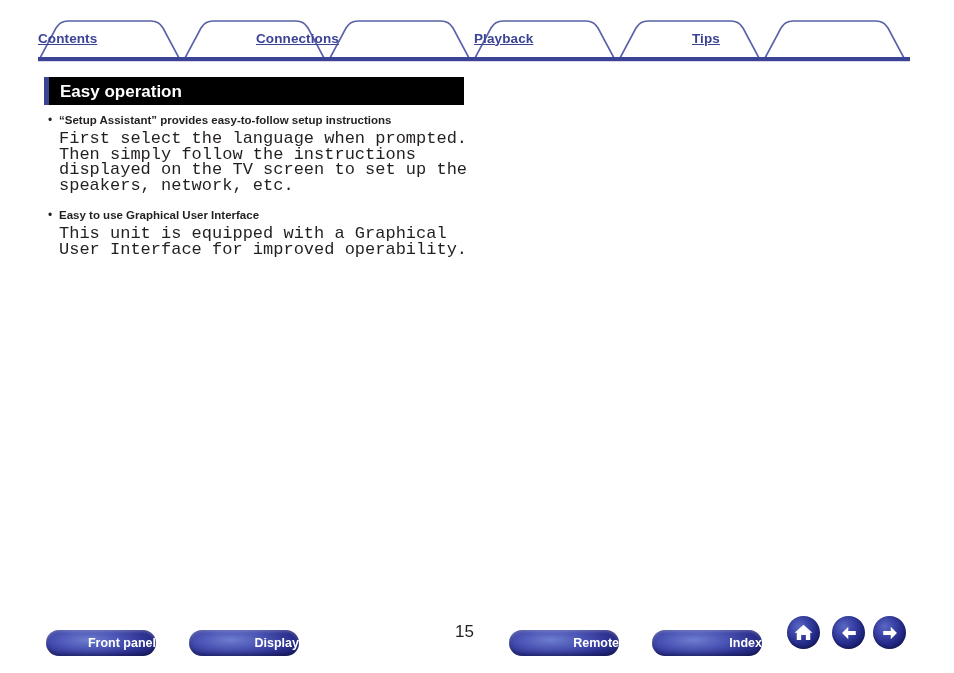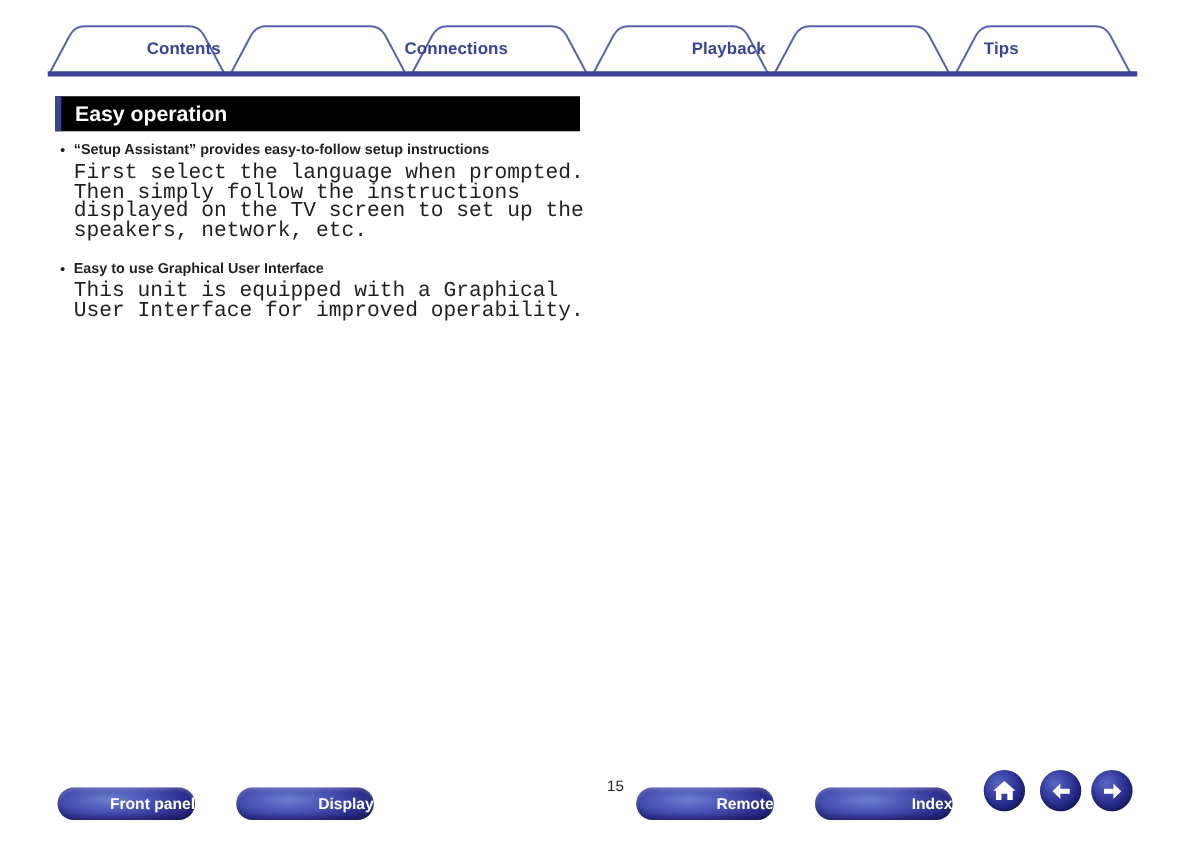--- a/index.html
+++ b/index.html
@@ -28,28 +28,29 @@
     left: 0;
     top: 0;
     width: 872px;
     height: 40px;
     display: flex;
   }
   .tab-label {
     flex: 1 1 0;
     display: flex;
     align-items: center;
-    justify-content: center;
+    justify-content: flex-start;
     font-size: 13.5px;
     font-weight: bold;
     color: #3b4395;
     letter-spacing: 0.1px;
     cursor: pointer;
     user-select: none;
     height: 40px;
+    text-decoration: underline;
   }
 
   
   .section-heading {
     position: absolute;
     left: 44px;
     top: 77px;
     width: 420px;
     height: 28px;
     background: #000000;
@@ -124,22 +125,22 @@
     user-select: none;
     background:
       radial-gradient(ellipse 70% 85% at 38% 38%, #6d7ecf 0%, #4a54b4 42%, #2b2f8e 78%, #1e2272 100%);
     box-shadow: inset 0 -2px 4px rgba(0,0,0,0.28), inset 0 2px 3px rgba(255,255,255,0.22);
   }
   .page-number {
     position: absolute;
     top: 8px;
     left: 455px;
     width: 44px;
-    text-align: right;
-    font-size: 12px;
+    text-align: left;
+    font-size: 17px;
     color: #231f20;
   }
   .circle-btn {
     position: absolute;
     top: 2px;
     width: 33px;
     height: 33px;
     border-radius: 50%;
     background:
       radial-gradient(ellipse 75% 75% at 36% 32%, #5a68c4 0%, #3a42a6 40%, #232a86 72%, #171c67 100%);

